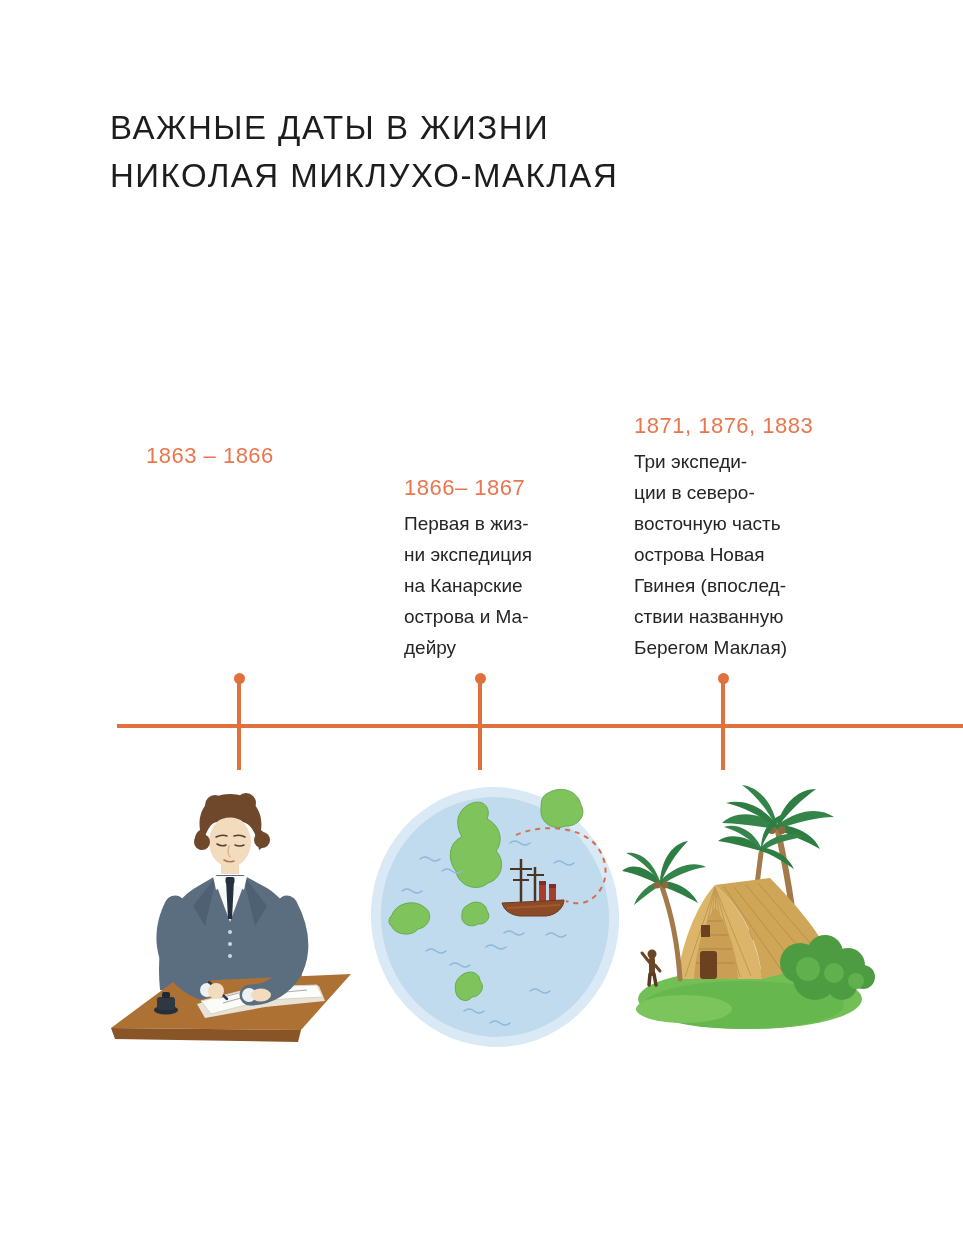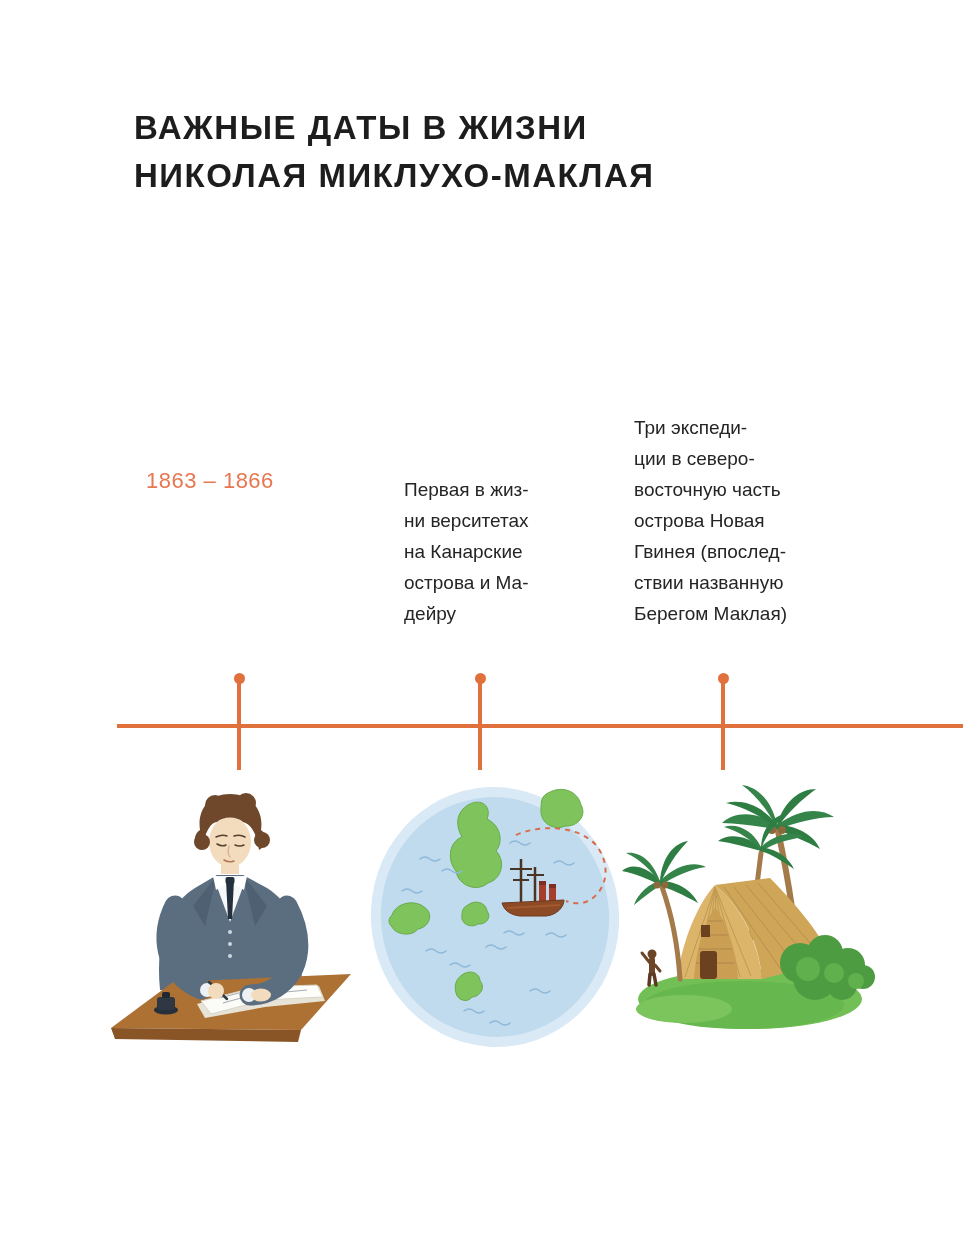--- a/index.html
+++ b/index.html
@@ -6,35 +6,35 @@
   .page {
     position: relative;
     width: 963px;
     height: 1240px;
     background: #ffffff;
     overflow: hidden;
     font-family: "Liberation Sans", sans-serif;
   }
   .title {
     position: absolute;
-    left: 134px;
+    left: 110px;
     top: 104px;
     margin: 0;
     font-size: 33px;
     line-height: 48px;
-    font-weight: 700;
+    font-weight: 400;
     letter-spacing: 1.5px;
     color: #1d1d1d;
     white-space: pre-line;
   }
   .event {
     position: absolute;
     width: 225px;
   }
-  .event-1 { left: 146px; top: 467px; }
+  .event-1 { left: 146px; top: 442px; }
   .event-2 { left: 404px; top: 474px; }
   .event-3 { left: 634px; top: 412px; }
   .event-date {
     font-size: 22px;
     line-height: 28px;
     letter-spacing: 0.5px;
     color: #e8764f;
     margin-bottom: 6px;
   }
   .event-text {
@@ -86,27 +86,29 @@
 
   <div class="timeline-line"></div>
   <div class="tick tick-1"></div>
   <div class="tick tick-2"></div>
   <div class="tick tick-3"></div>
 
   <div class="event event-1">
     <div class="event-date">1863 – 1866</div>
   </div>
   <div class="event event-2">
+    <div class="event-date">1866– 1867</div>
     <div class="event-text">Первая в жиз-
-ни верситетах
+ни экспедиция
 на Канарские
 острова и Ма-
 дейру</div>
   </div>
   <div class="event event-3">
+    <div class="event-date">1871, 1876, 1883</div>
     <div class="event-text">Три экспеди-
 ции в северо-
 восточную часть
 острова Новая
 Гвинея (впослед-
 ствии названную
 Берегом Маклая)</div>
   </div>
 
   <div class="ill ill-1">

